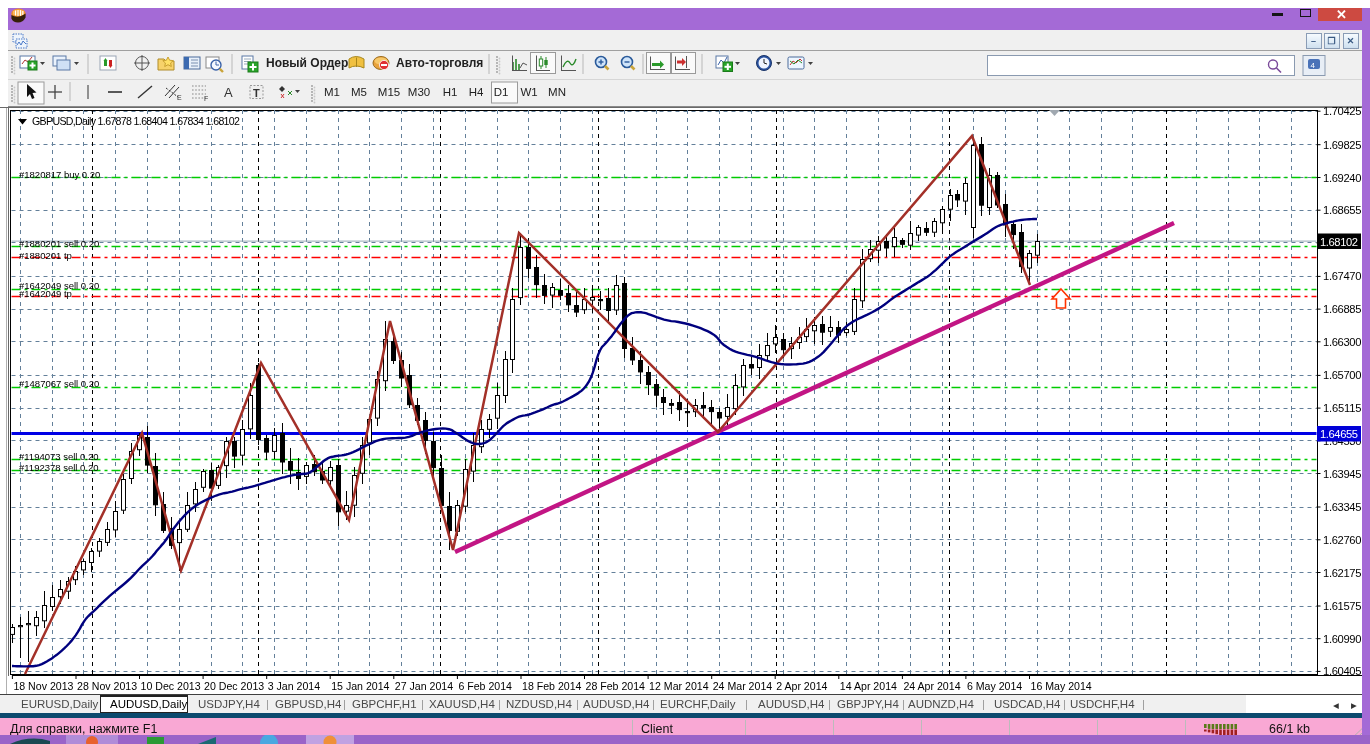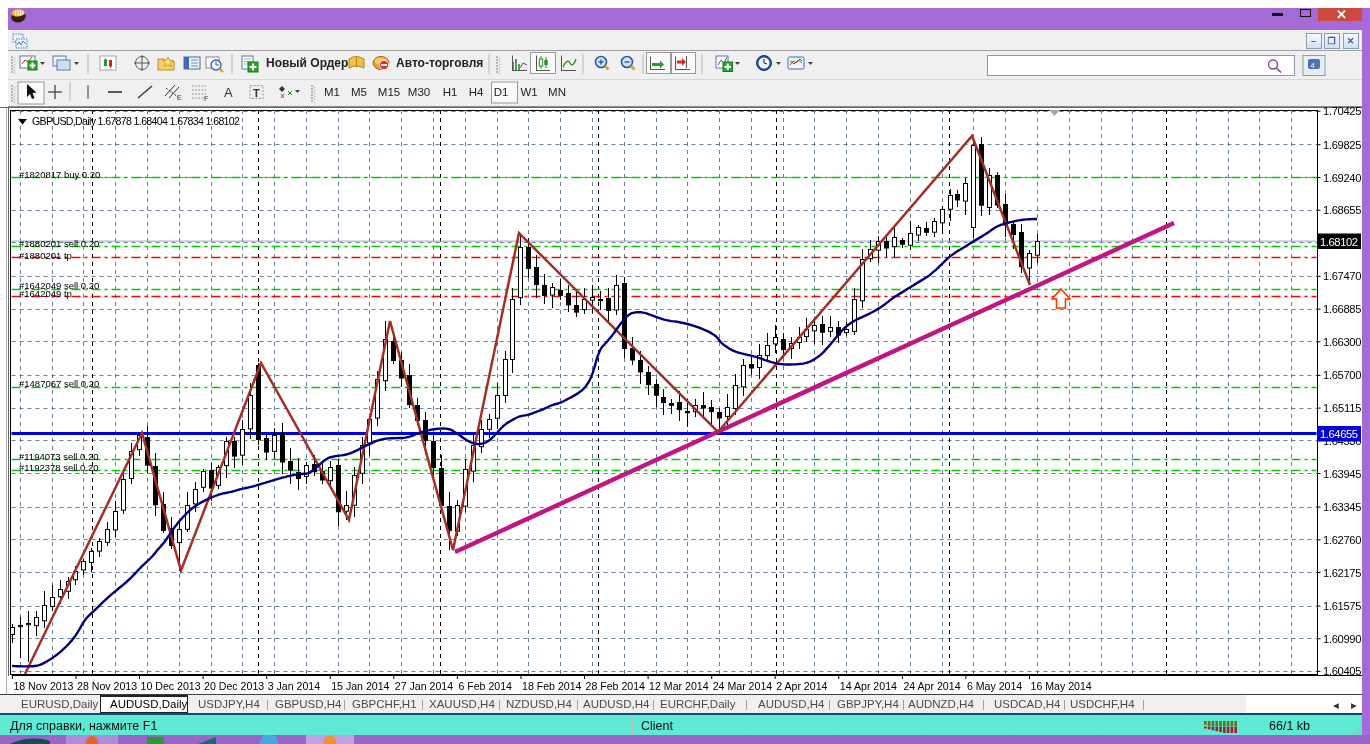--- a/index.html
+++ b/index.html
@@ -701,21 +701,21 @@
       <span class="abs" style="left:652px;top:3px;color:#999">|</span>
       <span class="abs" style="left:745px;top:3px;color:#999">|</span>
       <span class="abs" style="left:828px;top:3px;color:#999">|</span>
       <span class="abs" style="left:902px;top:3px;color:#999">|</span>
       <span class="abs" style="left:982px;top:3px;color:#999">|</span>
       <span class="abs" style="left:1063px;top:3px;color:#999">|</span>
       <span class="abs" style="left:1142px;top:3px;color:#999">|</span>
       <span class="abs" style="left:1333px;top:3px;color:#333">◂</span>
       <span class="abs" style="left:1351px;top:3px;color:#333">▸</span>
     </div>
-<div class="abs" style="left:0;top:713px;width:1362px;height:22px;background:#5eead4;border-top:2px solid #0c4a6e;font-size:12.5px;color:#111">
+<div class="abs" style="left:0;top:713px;width:1362px;height:22px;background:#f9a8d4;border-top:5px solid #0c4a6e;font-size:12.5px;color:#111">
 <span class="abs" style="left:10px;top:4px">Для справки, нажмите F1</span>
 <span class="abs" style="left:641px;top:4px">Client</span>
 <div class="abs" style="left:632px;top:2px;width:1px;height:18px;background:#bbb"></div>
       <div class="abs" style="left:745px;top:2px;width:1px;height:18px;background:#bbb"></div>
       <div class="abs" style="left:833px;top:2px;width:1px;height:18px;background:#bbb"></div>
       <div class="abs" style="left:921px;top:2px;width:1px;height:18px;background:#bbb"></div>
       <div class="abs" style="left:1009px;top:2px;width:1px;height:18px;background:#bbb"></div>
       <div class="abs" style="left:1097px;top:2px;width:1px;height:18px;background:#bbb"></div>
       <div class="abs" style="left:1185px;top:2px;width:1px;height:18px;background:#bbb"></div>
       <svg class="abs" style="left:1204px;top:5px" width="36" height="13">

